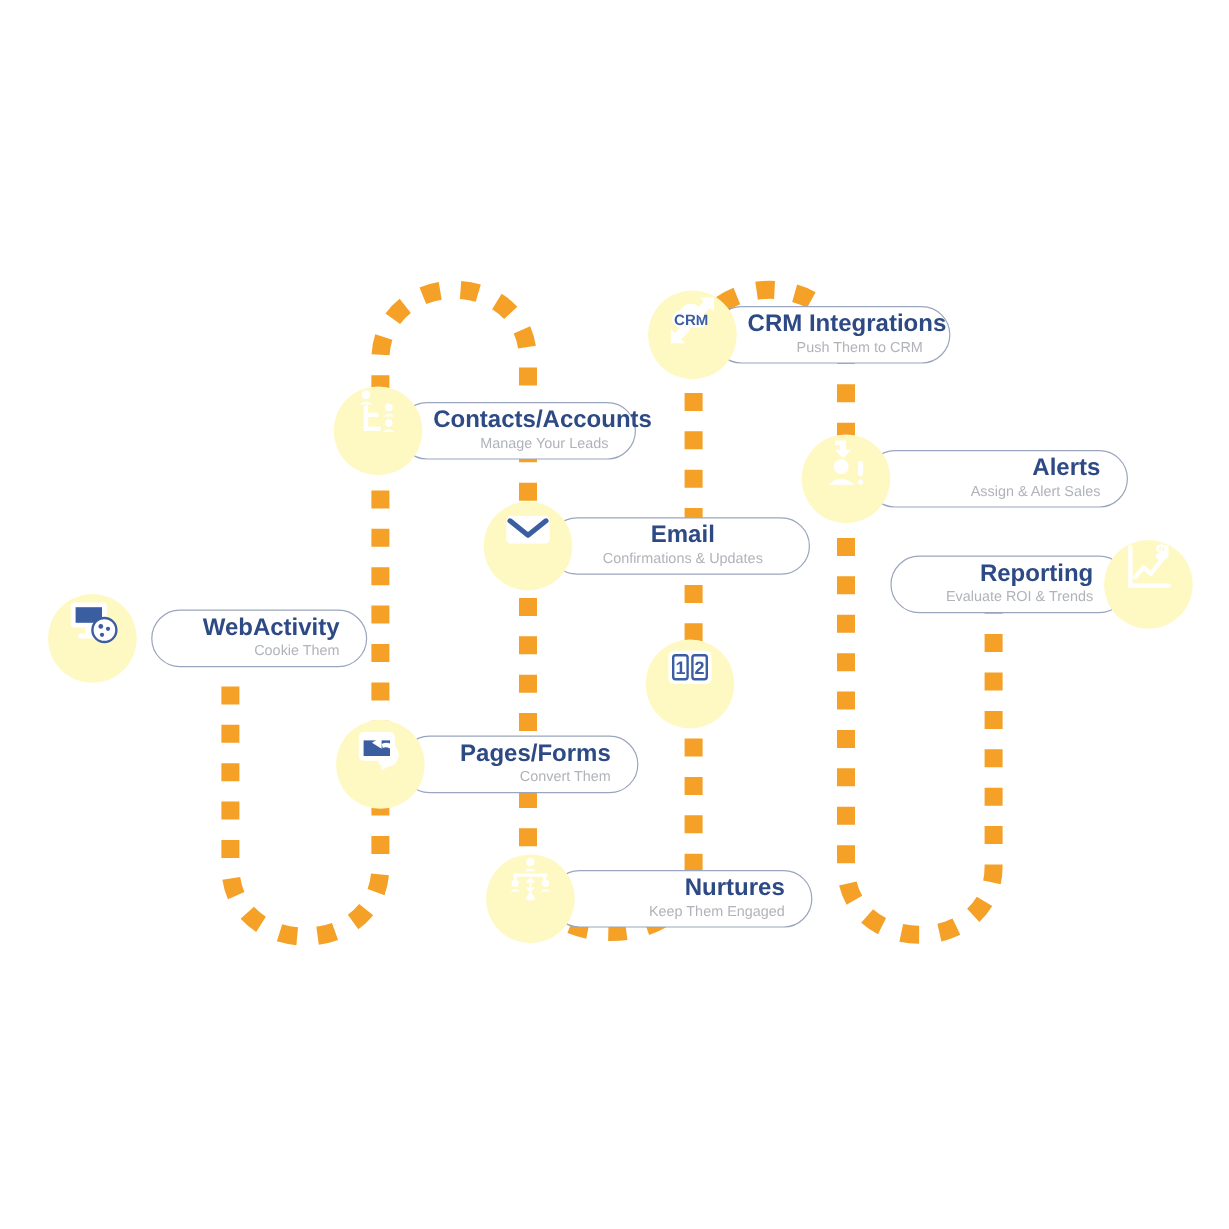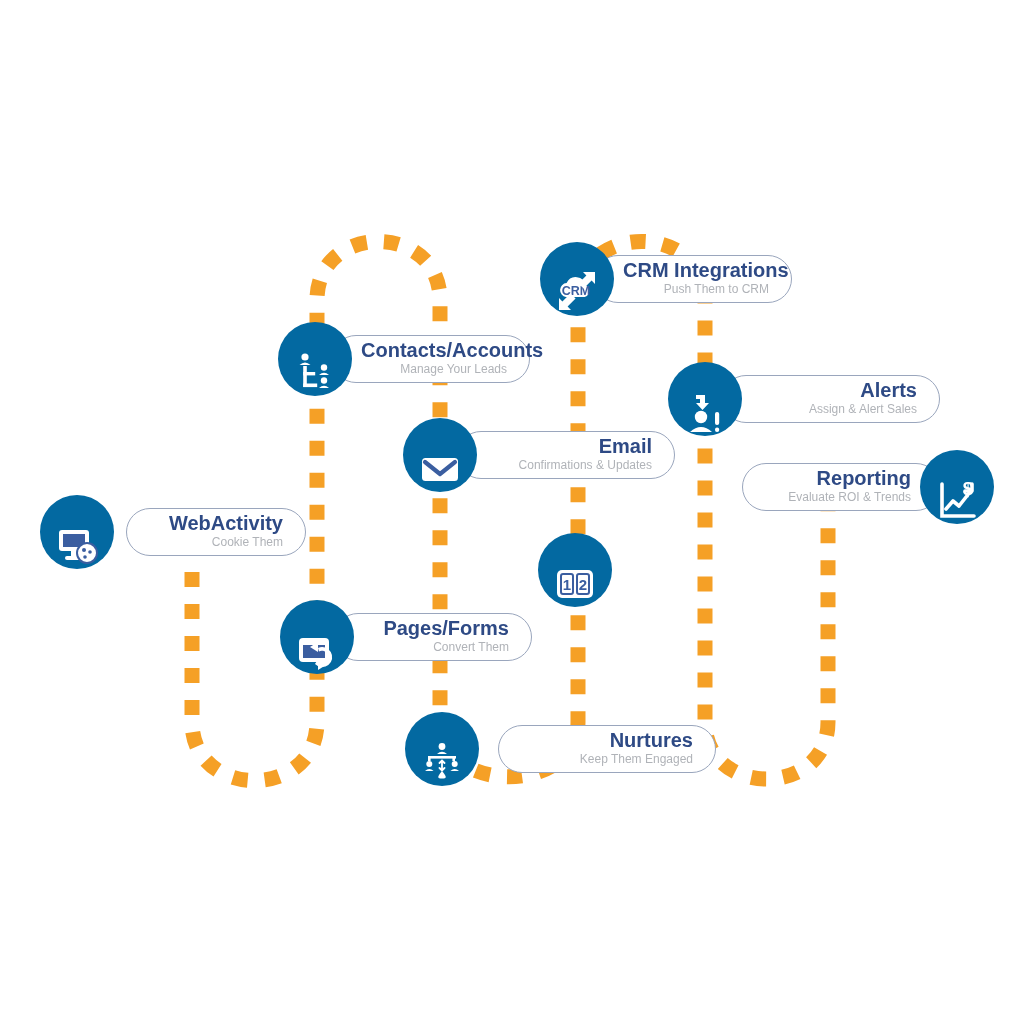--- a/index.html
+++ b/index.html
@@ -28,24 +28,24 @@
     display: flex;
     align-items: center;
   }
   .node.rtl {
     flex-direction: row-reverse;
   }
   .icon-circle {
     width: 74px;
     height: 74px;
     border-radius: 50%;
-    background: #0369a1;
+    background: #fef9c3;
     flex: 0 0 74px;
     display: flex;
-    align-items: flex-end;
+    align-items: flex-start;
     justify-content: center;
     position: relative;
     z-index: 3;
   }
   .icon-circle svg { display: block; }
   .pill {
     height: 48px;
     background: #ffffff;
     border: 1px solid #9aa6bd;
     border-radius: 26px;
@@ -157,27 +157,27 @@
     </div>
   </div>
 
   <div class="node" style="left:403px; top:418px;">
     <div class="icon-circle">
       <svg width="46" height="46" viewBox="0 0 46 46">
         <rect x="5" y="12" width="36" height="23" rx="3.5" fill="#ffffff"></rect>
         <path d="M8 16 L23 28 L38 16" fill="none" stroke="#3b5ea0" stroke-width="4.2" stroke-linecap="round" stroke-linejoin="round"></path>
       </svg>
     </div>
-    <div class="pill align-right" style="width:218px;">
+    <div class="pill align-right" style="width:218px;align-items:center;">
       <div class="title">Email</div>
       <div class="subtitle">Confirmations &amp; Updates</div>
     </div>
   </div>
 
-  <div class="node" style="left:405px; top:712px;gap:39px;">
+  <div class="node" style="left:405px; top:712px;">
     <div class="icon-circle">
       <svg width="46" height="46" viewBox="0 0 46 46">
         <circle cx="23" cy="6.5" r="3.4" fill="#ffffff"></circle>
         <path d="M18 14 q5 -4.6 10 0 z" fill="#ffffff"></path>
         <rect x="9" y="16" width="28" height="2.6" fill="#ffffff"></rect>
         <rect x="9" y="16" width="2.6" height="5" fill="#ffffff"></rect>
         <rect x="33.4" y="16" width="2.6" height="5" fill="#ffffff"></rect>
         <circle cx="10.3" cy="24" r="3" fill="#ffffff"></circle>
         <path d="M6 31 q4.3 -4 8.6 0 z" fill="#ffffff"></path>
         <circle cx="35.7" cy="24" r="3" fill="#ffffff"></circle>

